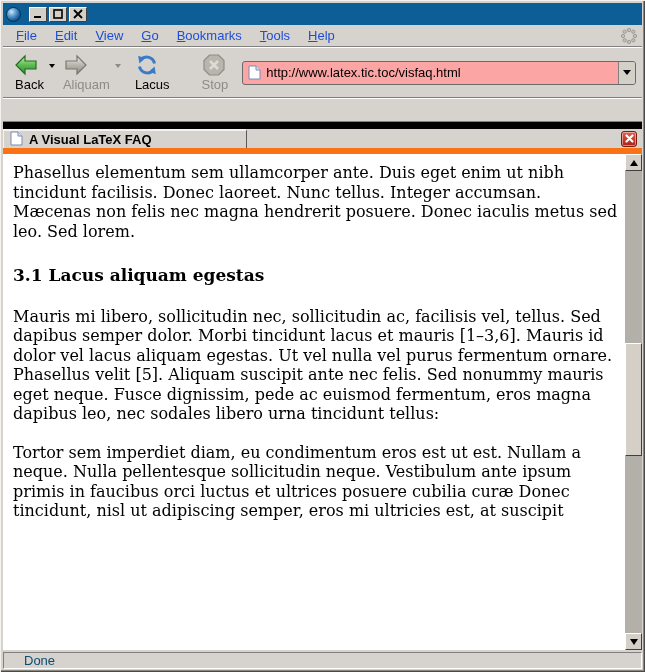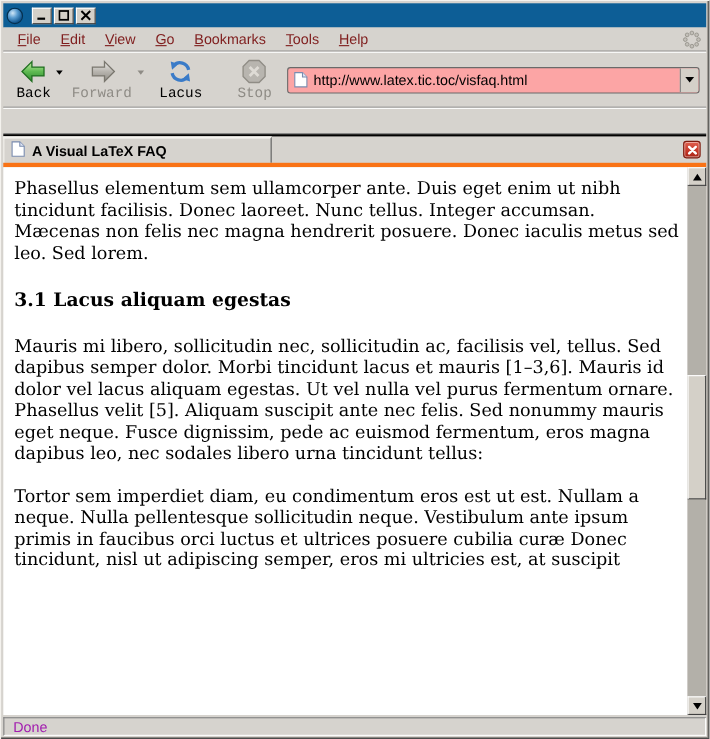--- a/index.html
+++ b/index.html
@@ -28,36 +28,36 @@
     width:18px; height:15px; background:#d4d0c8; margin-left:2px; flex:none;
     border-top:1px solid #fff; border-left:1px solid #fff;
     border-right:1px solid #404040; border-bottom:1px solid #404040;
     display:flex; align-items:center; justify-content:center;
   }
   .winbtn svg { display:block; }
 
   
   .menubar {
     height:22px; background:#d6d3ce; display:flex; align-items:center;
-    padding-left:4px; font-size:13px; color:#7f1d1d;
+    padding-left:4px; font-size:13px; color:#1d4ed8;
     border-bottom:1px solid #808080; flex:none;justify-content:center;
   }
   .menu-item { padding:2px 9px; cursor:default; }
   .menu-spacer { flex:1; }
   .throbber { margin-right:4px; }
 
   
   .toolbar {
     height:51px; background:#d6d3ce; display:flex; align-items:center;
     border-top:1px solid #fff; border-bottom:1px solid #808080;
     padding:0 6px 0 8px; flex:none;
   }
   .tb-btn {
-    display:flex; flex-direction:column; align-items:center;
-    padding:2px 4px; font-size:13px; color:#000;font-family:Liberation Mono, monospace;
+    display:flex; flex-direction:column; align-items:flex-start;
+    padding:2px 4px; font-size:13px; color:#000;
   }
   .tb-btn.disabled { color:#8e8b85; }
   .tb-btn svg { width:24px; height:24px; display:block; }
   .tb-drop {
     width:0; height:0; border-left:3px solid transparent; border-right:3px solid transparent;
     border-top:4px solid #000; align-self:flex-start; margin:16px 4px 0 1px;
   }
   .tb-drop.disabled { border-top-color:#8e8b85; }
 
   .urlbox {
@@ -79,21 +79,21 @@
 
   
   .strip {
     height:24px; background:#d6d3ce; flex:none;
     border-top:1px solid #fff; border-bottom:1px solid #808080;
   }
 
   
   .tabbar {
     height:26px; background:#d6d3ce; flex:none;
-    border-top:2px solid #000000;
+    border-top:7px solid #000000;
     display:flex; align-items:stretch;
   }
   .tab {
     width:244px; display:flex; align-items:center; padding:0 6px;
     background:#d6d3ce;
     border-top:2px solid #f4f2ee; border-left:1px solid #f4f2ee;
     border-right:1px solid #5a5a5a;
     font-size:13px; font-weight:bold; color:#000;
   }
   .tab .page-icon { margin-right:6px; }
@@ -103,21 +103,21 @@
     background: linear-gradient(180deg,#e0604f 0%, #c53728 60%, #a82315 100%);
     border:1px solid #7e1a0e; border-radius:3px;
     box-shadow: inset 0 0 0 1px rgba(255,255,255,.45);
     display:flex; align-items:center; justify-content:center;
   }
   .tab-close svg { display:block; }
 
   
   .browser-frame {
     flex:1; display:flex; min-height:0;
-    border-top:4px solid #f97316;
+    border-top:6px solid #f97316;
   }
   .content {
     flex:1; background:#fff; overflow:hidden;
     padding:9px 6px 0 10px;
     font-family:"DejaVu Serif", serif; font-size:16px; line-height:1.22; color:#000;
   }
   .content p { margin:0 0 19px 0; }
   .content h2 { font-size:17px; font-weight:bold; margin:24px 0 21px 0; }
   .content ul { margin:0 0 19px 0; padding-left:39px; }
   .content li { margin:0; }
@@ -139,21 +139,21 @@
     border-top:1px solid #fff; border-left:1px solid #fff;
     border-right:1px solid #404040; border-bottom:1px solid #404040;
   }
 
   
   .statusbar { height:19px; flex:none; background:#d6d3ce; padding-top:2px; }
   .status-panel {
     height:17px;
     border-top:1px solid #808080; border-left:1px solid #808080;
     border-bottom:1px solid #fff; border-right:1px solid #fff;
-    font-size:13px; color:#a21caf; padding:0 8px; display:flex; align-items:center;
+    font-size:13px; color:#0c4a6e; padding:0 20px; display:flex; align-items:center;
   }
 </style>
 </head>
 <body>
 
 <div class="window">
 
   <div class="titlebar">
     <div class="globe"></div>
     <div class="winbtn">
@@ -216,21 +216,21 @@
       <svg viewBox="0 0 24 24">
         <defs>
             <linearGradient id="gf" x1="0" y1="0" x2="0" y2="1">
           <stop offset="0" stop-color="#eeedeb"></stop>
               <stop offset="0.5" stop-color="#b8b5af"></stop>
               <stop offset="1" stop-color="#8f8c85"></stop>
         </linearGradient>
           </defs>
         <path d="M14 3 L23 12 L14 21 L14 16 L3 16 L3 8 L14 8 Z" fill="url(#gf)" stroke="#7a776f" stroke-width="1.2"></path>
       </svg>
-      <span>Forward</span>
+      <span>Aliquam</span>
     </div>
     <div class="tb-drop disabled"></div>
 
     <div class="tb-btn" style="margin-left:6px;">
       <svg viewBox="0 0 24 24">
         <path d="M19.5 10.5 A8 8 0 0 0 5.8 6.6" fill="none" stroke="#3a7bc8" stroke-width="3"></path>
         <polygon points="3.2,2.8 10.2,5.2 4.4,10.4" fill="#3a7bc8"></polygon>
         <path d="M4.5 13.5 A8 8 0 0 0 18.2 17.4" fill="none" stroke="#3a7bc8" stroke-width="3"></path>
         <polygon points="20.8,21.2 13.8,18.8 19.6,13.6" fill="#3a7bc8"></polygon>
       </svg>

